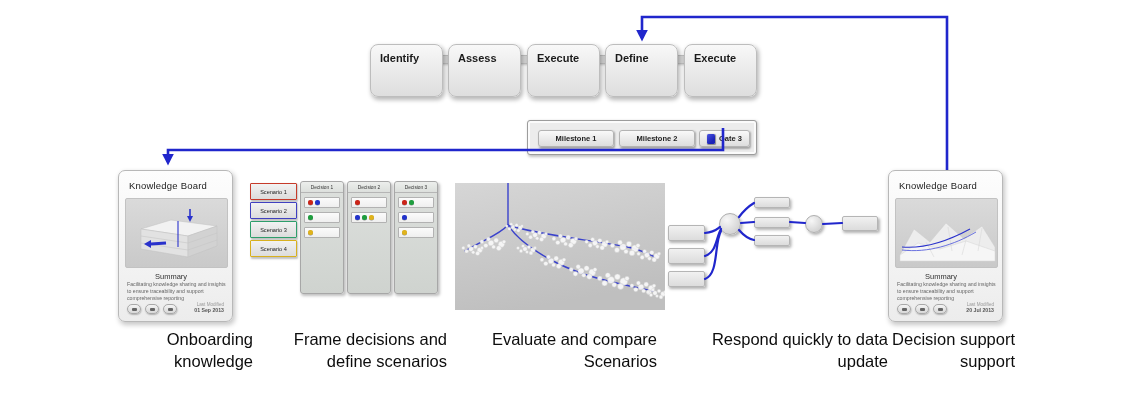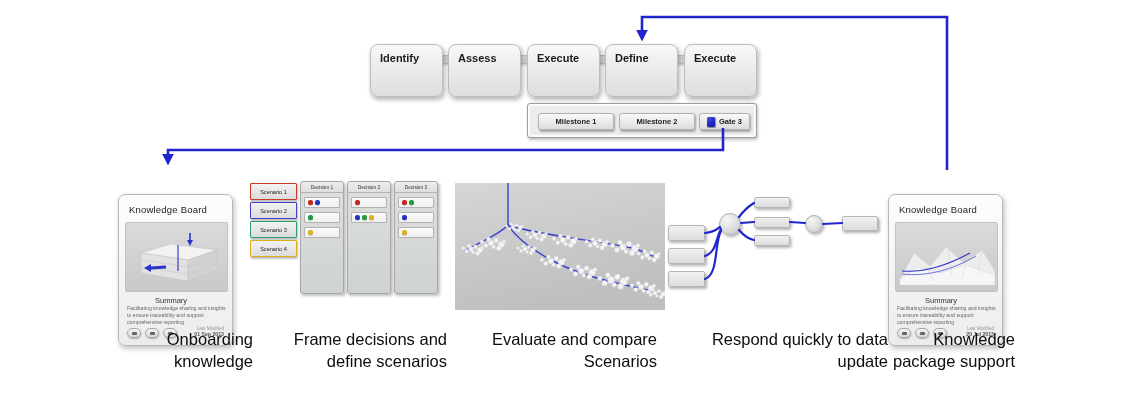--- a/index.html
+++ b/index.html
@@ -8,33 +8,33 @@
 
   
   .stage{position:absolute;top:44px;width:73px;height:53px;z-index:2;
     background:linear-gradient(180deg,#f8f8f8 0%,#e9e9e9 55%,#dedede 100%);
     border:1px solid #bdbdbd;border-radius:8px;
     box-shadow:1.5px 2.5px 4px rgba(0,0,0,.28);
     padding:7px 0 0 9px;font-size:11px;font-weight:bold;color:#1b1b1b;}
   .tab-connector{position:absolute;top:55px;width:11px;height:9px;z-index:1;
     background:#d9d9d9;border:1px solid #c3c3c3;box-shadow:1px 1px 2px rgba(0,0,0,.2);}
 
-  .milestone-wrap{position:absolute;left:527px;top:103px;width:230px;height:35px;z-index:2;
+  .milestone-wrap{position:absolute;left:527px;top:120px;width:230px;height:35px;z-index:2;
     background:#ececec;border:1px solid #9c9c9c;border-radius:3px;
     box-shadow:inset 0 0 0 2px #fbfbfb,1px 1.5px 3px rgba(0,0,0,.25);}
   .ms-btn{position:absolute;top:9px;height:17px;display:flex;align-items:center;justify-content:center;gap:4px;
     background:linear-gradient(180deg,#f9f9f9,#dddddd);border:1px solid #b3b3b3;border-radius:3px;
     box-shadow:1px 1.5px 2px rgba(0,0,0,.3);font-size:7.5px;font-weight:bold;color:#222;}
   .gate-icon{display:inline-block;width:8px;height:10px;border-radius:1.5px;
     background:linear-gradient(135deg,#4b55e0 0%,#1b22b8 70%);box-shadow:0.5px 0.5px 1px rgba(0,0,0,.4);}
 
   
   .card{position:absolute;top:170px;width:115px;height:152px;z-index:2;
     background:linear-gradient(180deg,#fdfdfd,#ececec);
-    border:1px solid #b8b8b8;border-radius:7px;box-shadow:1.5px 2.5px 5px rgba(0,0,0,.22);margin-top:24px;}
+    border:1px solid #b8b8b8;border-radius:7px;box-shadow:1.5px 2.5px 5px rgba(0,0,0,.22);}
   .card-title{position:absolute;left:10px;top:9px;font-size:9.5px;color:#222;letter-spacing:.2px;}
   .card-img{position:absolute;left:6px;top:27px;width:103px;height:70px;
     background:linear-gradient(180deg,#dadada,#c9c9c9);border:1px solid #c2c2c2;border-radius:2px;overflow:hidden;}
   .card-summary-h{position:absolute;left:8px;top:101px;font-size:7.5px;color:#333;padding-left:28px;}
   .card-summary-t{position:absolute;left:8px;top:110px;width:100px;font-size:5.2px;line-height:1.3;color:#666;}
   .card-actions{position:absolute;left:8px;bottom:7px;display:flex;gap:4px;}
   .card-action{width:14px;height:10px;border-radius:5px;background:linear-gradient(180deg,#f4f4f4,#d8d8d8);
     border:1px solid #a8a8a8;box-shadow:0.5px 1px 1.5px rgba(0,0,0,.25);display:flex;align-items:center;justify-content:center;}
   .card-action i{display:block;width:5px;height:3px;border-radius:1px;background:#666;}
   .card-modified{position:absolute;right:8px;bottom:8px;text-align:right;}
@@ -266,21 +266,21 @@
   <div class="net-box" style="left:754px;top:197px;width:36px;height:11px"></div>
   <div class="net-box" style="left:754px;top:217px;width:36px;height:11px"></div>
   <div class="net-box" style="left:754px;top:235px;width:36px;height:11px"></div>
   <div class="net-circle" style="left:805px;top:215px;width:18px;height:18px"></div>
   <div class="net-box" style="left:842px;top:216px;width:36px;height:15px"></div>
 
   <div class="caption" style="left:98px;width:155px">Onboarding knowledge</div>
   <div class="caption" style="left:247px;width:200px">Frame decisions and define scenarios</div>
   <div class="caption" style="left:452px;width:205px">Evaluate and compare Scenarios</div>
   <div class="caption" style="left:663px;width:225px">Respond quickly to data update</div>
-  <div class="caption" style="left:890px;width:125px">Knowledge package support</div>
+  <div class="caption" style="left:890px;width:125px">Decision support support</div>
 
   <svg id="overlay" viewBox="0 0 1130 409">
     <defs>
       <marker id="arr" viewBox="0 0 10 10" refX="7" refY="5" markerWidth="4.6" markerHeight="4.6" orient="auto">
         <path d="M0,0 L10,5 L0,10 z" fill="#2026cc"></path>
       </marker>
     </defs>
     <g stroke="#2026cc" stroke-width="2.6" fill="none" stroke-linejoin="miter">
       <path d="M947,170 L947,17 L642,17 L642,38" marker-end="url(#arr)"></path>
       <path d="M723,128 L723,150 L168,150 L168,162" marker-end="url(#arr)"></path>

